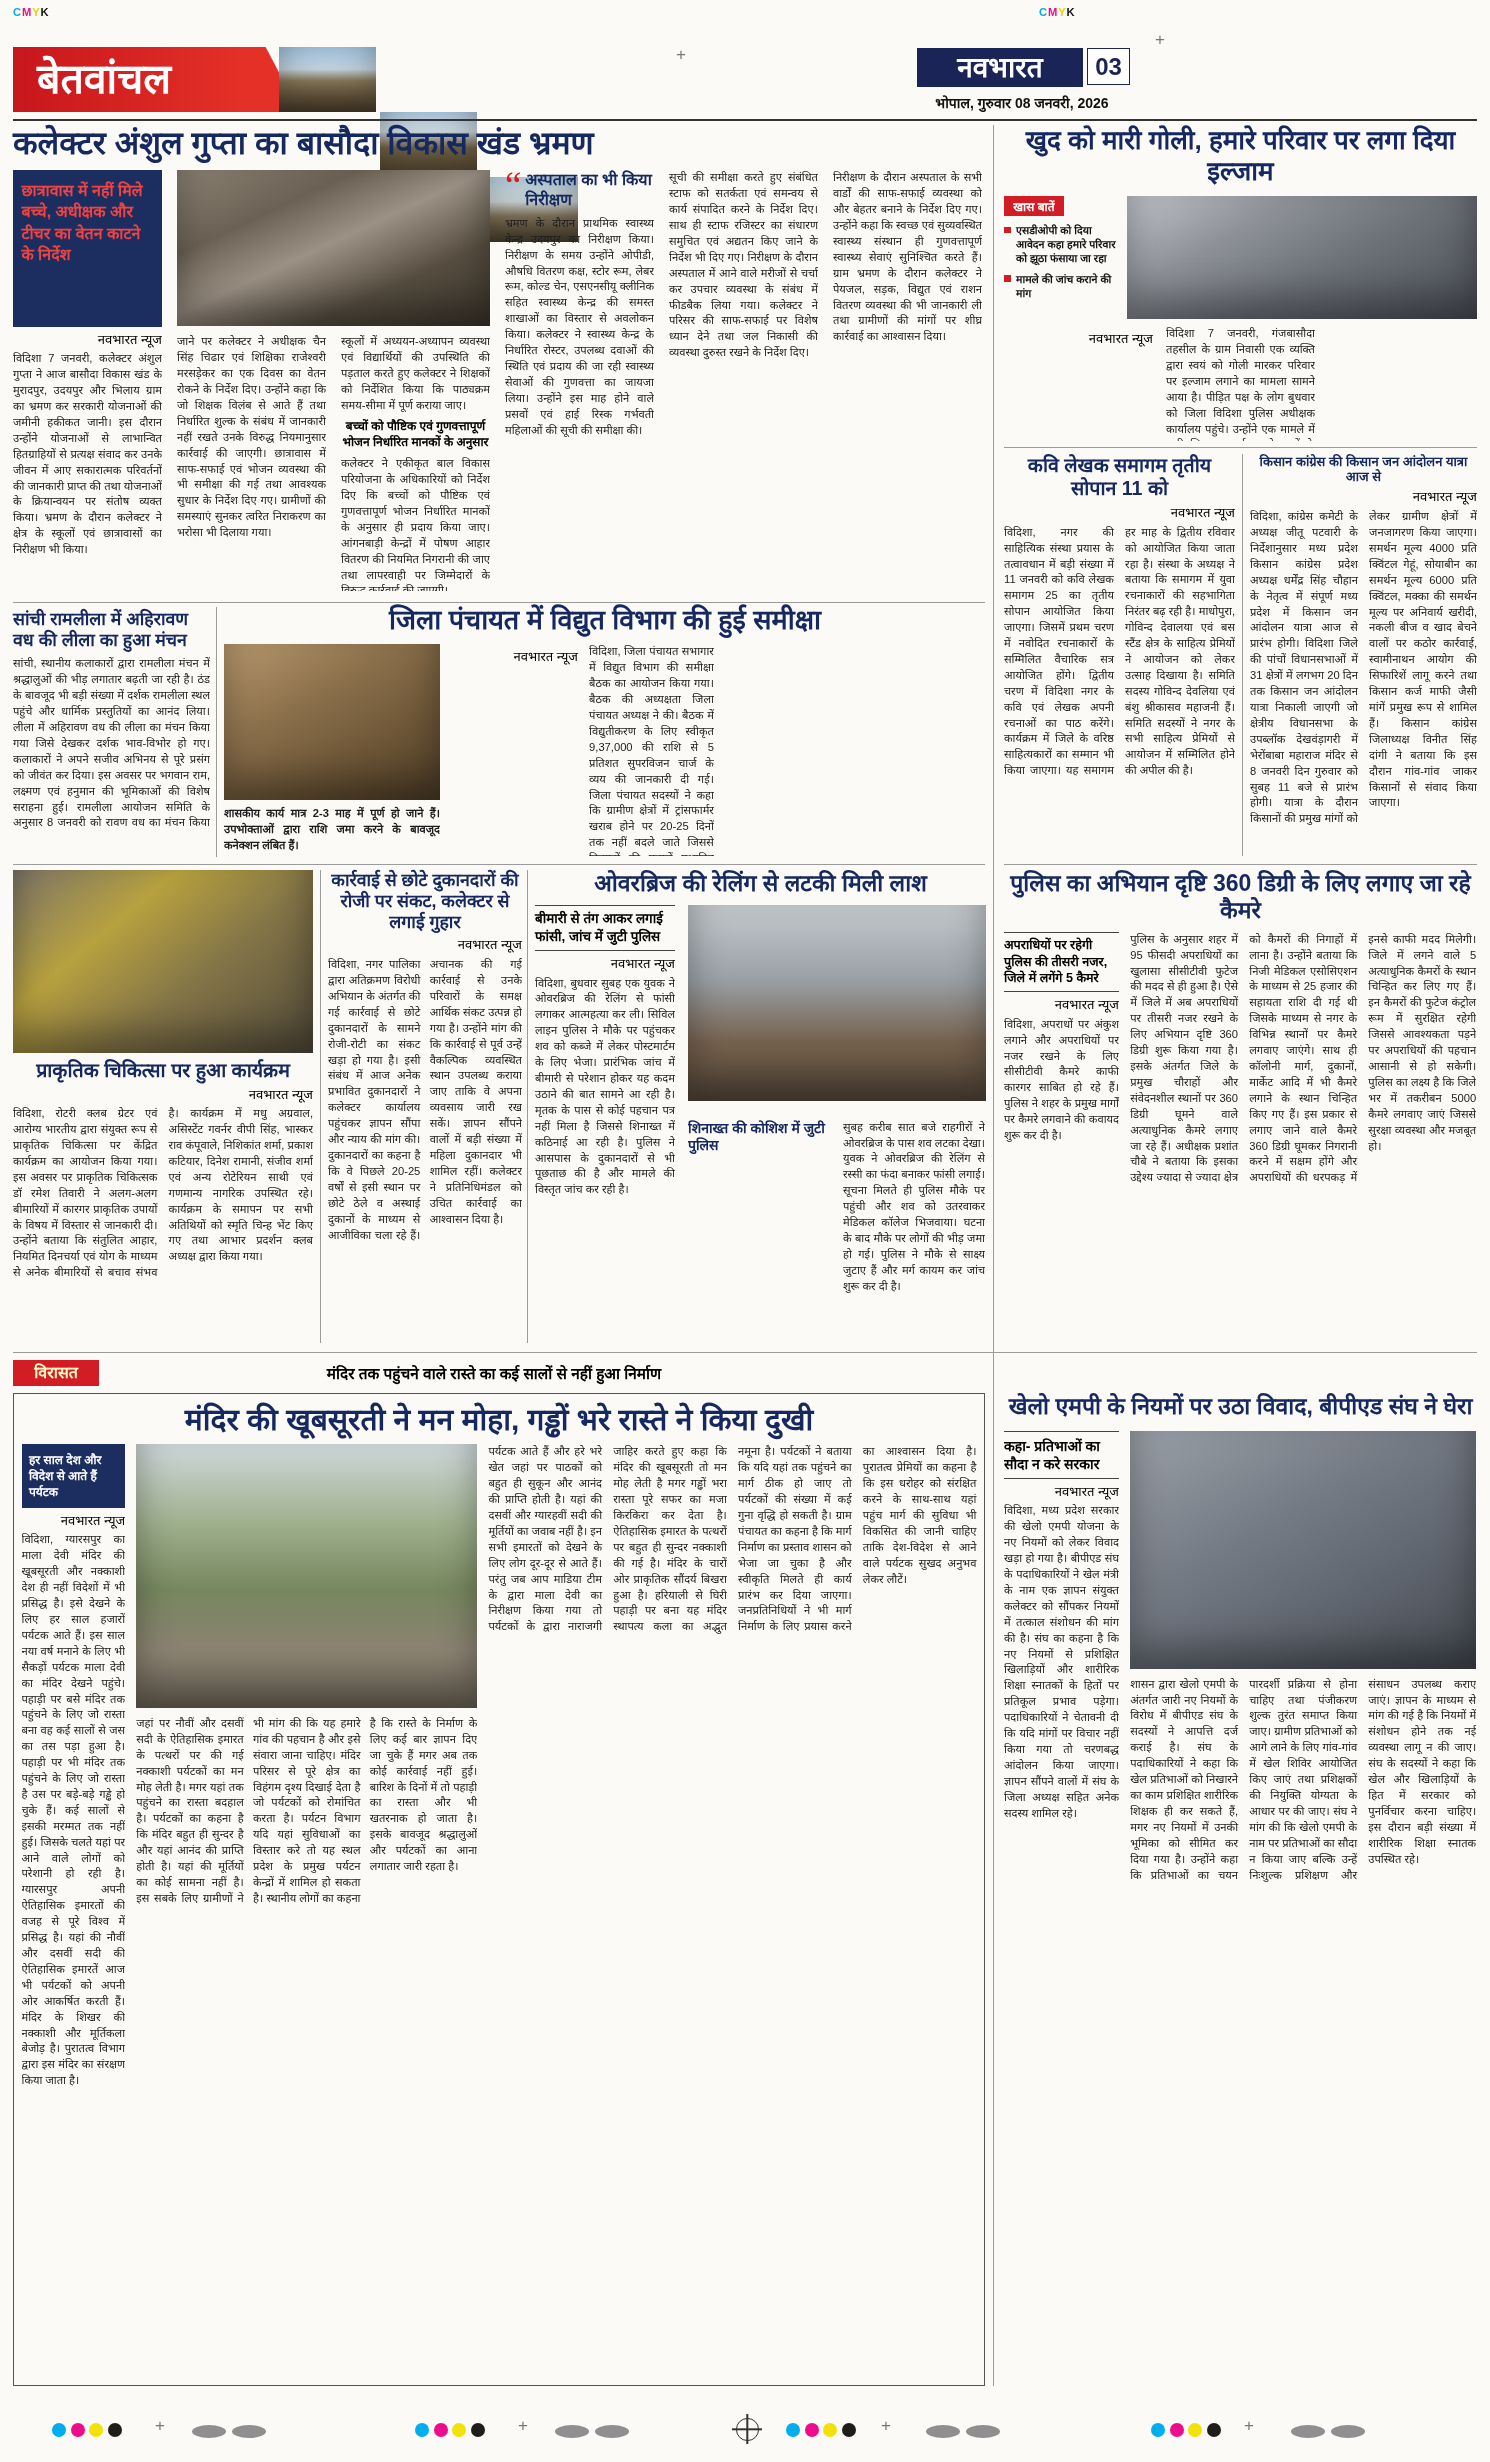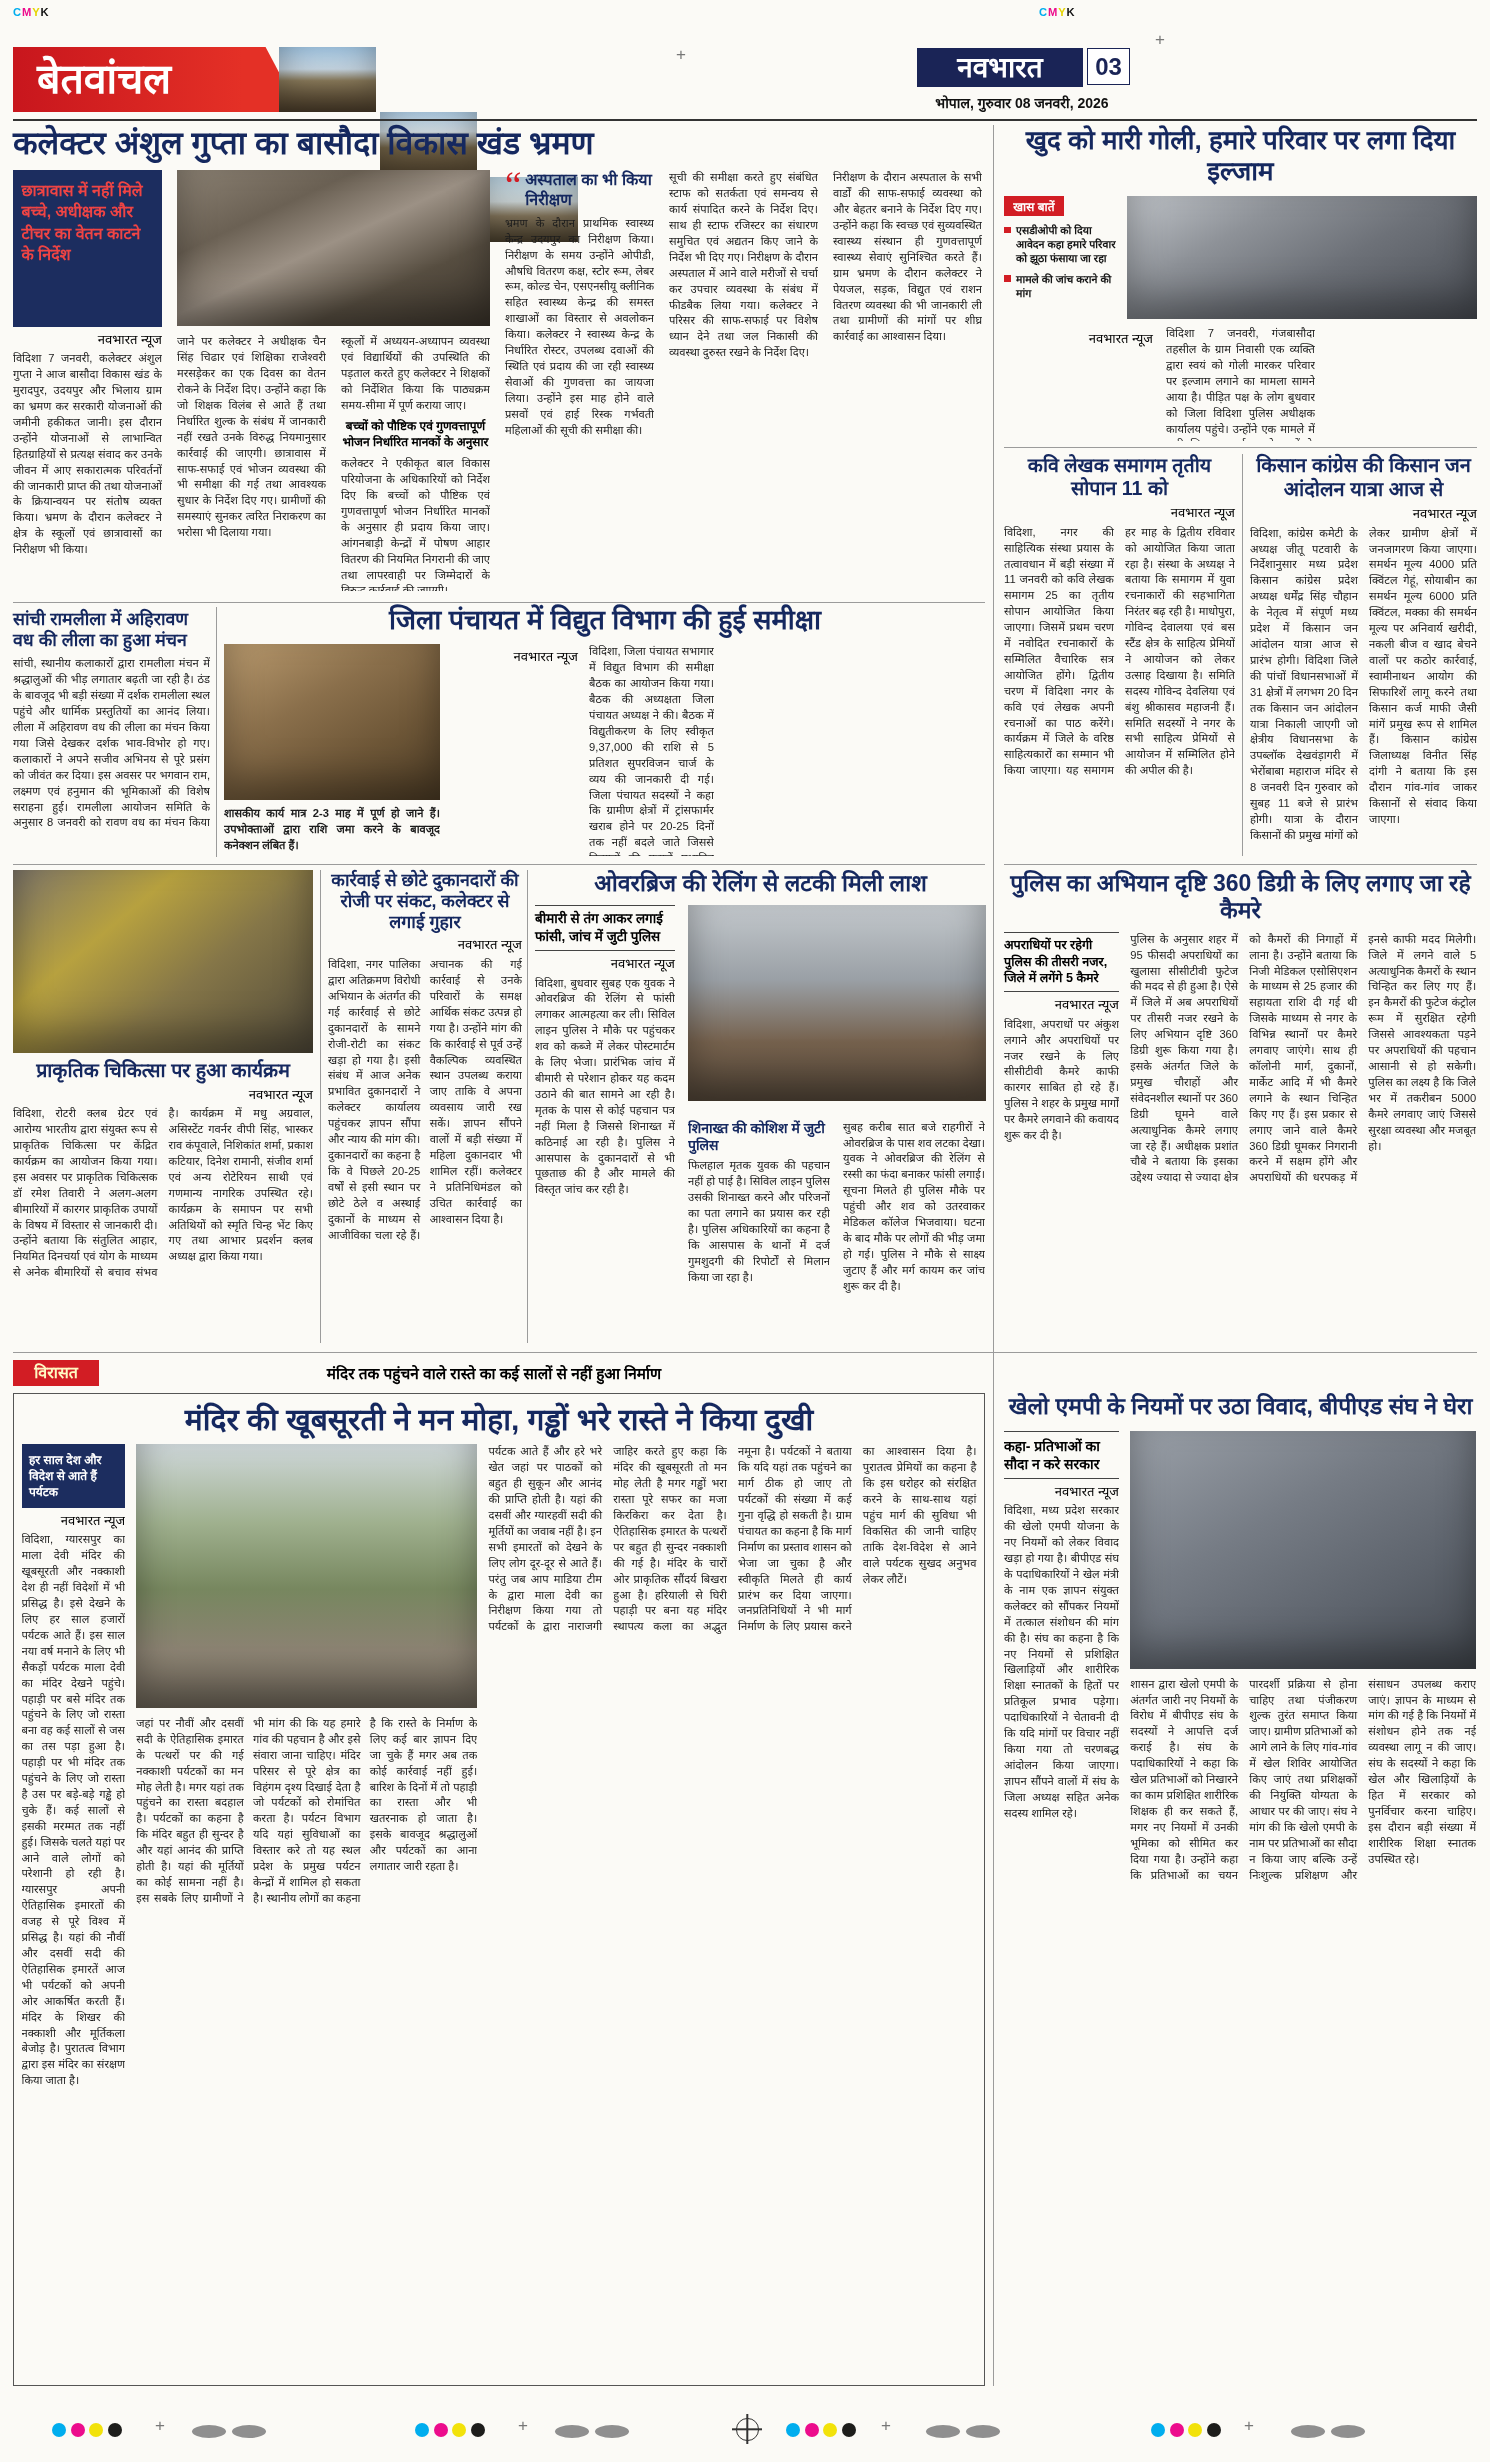--- a/index.html
+++ b/index.html
@@ -135,21 +135,21 @@
 
   <div class="abs" style="left:1004px;top:454px;width:231px;">
     <div class="hl center" style="font-size:19.6px;">कवि लेखक समागम तृतीय सोपान 11 को</div>
     <div class="byline">नवभारत न्यूज</div>
     <div class="mc2 bt" style="height:324px;column-gap:11.2px;">विदिशा, नगर की साहित्यिक संस्था प्रयास के तत्वावधान में बड़ी संख्या में 11 जनवरी को कवि लेखक समागम 25 का तृतीय सोपान आयोजित किया जाएगा। जिसमें प्रथम चरण में नवोदित रचनाकारों के सम्मिलित वैचारिक सत्र आयोजित होंगे। द्वितीय चरण में विदिशा नगर के कवि एवं लेखक अपनी रचनाओं का पाठ करेंगे। कार्यक्रम में जिले के वरिष्ठ साहित्यकारों का सम्मान भी किया जाएगा। यह समागम हर माह के द्वितीय रविवार को आयोजित किया जाता रहा है। संस्था के अध्यक्ष ने बताया कि समागम में युवा रचनाकारों की सहभागिता निरंतर बढ़ रही है। माधोपुरा, गोविन्द देवालया एवं बस स्टैंड क्षेत्र के साहित्य प्रेमियों ने आयोजन को लेकर उत्साह दिखाया है। समिति सदस्य गोविन्द देवलिया एवं बंशु श्रीकासव महाजनी हैं। समिति सदस्यों ने नगर के सभी साहित्य प्रेमियों से आयोजन में सम्मिलित होने की अपील की है।</div>
   </div>
 
   <div class="vline" style="left:1242px;top:454px;height:402px;"></div>
 
   <div class="abs" style="left:1250px;top:454px;width:227px;">
-    <div class="hl center" style="font-size:20px;">किसान कांग्रेस की किसान जन आंदोलन यात्रा आज से</div>
+    <div class="hl center" style="font-size:13px;">किसान कांग्रेस की किसान जन आंदोलन यात्रा आज से</div>
     <div class="byline">नवभारत न्यूज</div>
     <div class="mc2 bt" style="height:324px;column-gap:11.2px;">विदिशा, कांग्रेस कमेटी के अध्यक्ष जीतू पटवारी के निर्देशानुसार मध्य प्रदेश किसान कांग्रेस प्रदेश अध्यक्ष धर्मेंद्र सिंह चौहान के नेतृत्व में संपूर्ण मध्य प्रदेश में किसान जन आंदोलन यात्रा आज से प्रारंभ होगी। विदिशा जिले की पांचों विधानसभाओं में 31 क्षेत्रों में लगभग 20 दिन तक किसान जन आंदोलन यात्रा निकाली जाएगी जो क्षेत्रीय विधानसभा के उपब्लॉक देखवंड़ागरी में भेरोंबाबा महाराज मंदिर से 8 जनवरी दिन गुरुवार को सुबह 11 बजे से प्रारंभ होगी। यात्रा के दौरान किसानों की प्रमुख मांगों को लेकर ग्रामीण क्षेत्रों में जनजागरण किया जाएगा। समर्थन मूल्य 4000 प्रति क्विंटल गेहूं, सोयाबीन का समर्थन मूल्य 6000 प्रति क्विंटल, मक्का की समर्थन मूल्य पर अनिवार्य खरीदी, नकली बीज व खाद बेचने वालों पर कठोर कार्रवाई, स्वामीनाथन आयोग की सिफारिशें लागू करने तथा किसान कर्ज माफी जैसी मांगें प्रमुख रूप से शामिल हैं। किसान कांग्रेस जिलाध्यक्ष विनीत सिंह दांगी ने बताया कि इस दौरान गांव-गांव जाकर किसानों से संवाद किया जाएगा।</div>
   </div>
 
   <div class="hline" style="left:13px;top:602px;width:972px;"></div>
 
   <div class="abs" style="left:13px;top:609px;width:197px;">
     <div class="hl" style="font-size:17.7px;">सांची रामलीला में अहिरावण वध की लीला का हुआ मंचन</div>
     <div class="bt" style="height:177px;margin-top:5.6px;">सांची, स्थानीय कलाकारों द्वारा रामलीला मंचन में श्रद्धालुओं की भीड़ लगातार बढ़ती जा रही है। ठंड के बावजूद भी बड़ी संख्या में दर्शक रामलीला स्थल पहुंचे और धार्मिक प्रस्तुतियों का आनंद लिया। लीला में अहिरावण वध की लीला का मंचन किया गया जिसे देखकर दर्शक भाव-विभोर हो गए। कलाकारों ने अपने सजीव अभिनय से पूरे प्रसंग को जीवंत कर दिया। इस अवसर पर भगवान राम, लक्ष्मण एवं हनुमान की भूमिकाओं की विशेष सराहना हुई। रामलीला आयोजन समिति के अनुसार 8 जनवरी को रावण वध का मंचन किया जाएगा।</div>
   </div>
@@ -196,21 +196,20 @@
       <div style="width:140px;">
         <div class="deck">बीमारी से तंग आकर लगाई फांसी, जांच में जुटी पुलिस</div>
         <div class="byline">नवभारत न्यूज</div>
         <div class="bt" style="height:307px;">विदिशा, बुधवार सुबह एक युवक ने ओवरब्रिज की रेलिंग से फांसी लगाकर आत्महत्या कर ली। सिविल लाइन पुलिस ने मौके पर पहुंचकर शव को कब्जे में लेकर पोस्टमार्टम के लिए भेजा। प्रारंभिक जांच में बीमारी से परेशान होकर यह कदम उठाने की बात सामने आ रही है। मृतक के पास से कोई पहचान पत्र नहीं मिला है जिससे शिनाख्त में कठिनाई आ रही है। पुलिस ने आसपास के दुकानदारों से भी पूछताछ की है और मामले की विस्तृत जांच कर रही है।</div>
       </div>
       <div style="width:298px;margin-left:13px;">
         <div class="photo ph-bridge" style="width:298px;height:196px;"></div>
         <div class="row" style="margin-top:19px;">
           <div style="width:142px;overflow:hidden;">
             <div class="subhl" style="font-size:14px;">शिनाख्त की कोशिश में जुटी पुलिस</div>
-            <div class="bt" style="height:186px;margin-top:3.7px;">फिलहाल मृतक युवक की पहचान नहीं हो पाई है। सिविल लाइन पुलिस उसकी शिनाख्त करने और परिजनों का पता लगाने का प्रयास कर रही है। पुलिस अधिकारियों का कहना है कि आसपास के थानों में दर्ज गुमशुदगी की रिपोर्टों से मिलान किया जा रहा है।</div>
           </div>
           <div class="bt" style="width:142px;margin-left:13px;height:227px;">सुबह करीब सात बजे राहगीरों ने ओवरब्रिज के पास शव लटका देखा। युवक ने ओवरब्रिज की रेलिंग से रस्सी का फंदा बनाकर फांसी लगाई। सूचना मिलते ही पुलिस मौके पर पहुंची और शव को उतरवाकर मेडिकल कॉलेज भिजवाया। घटना के बाद मौके पर लोगों की भीड़ जमा हो गई। पुलिस ने मौके से साक्ष्य जुटाए हैं और मर्ग कायम कर जांच शुरू कर दी है।</div>
         </div>
       </div>
     </div>
   </div>
 
   <div class="abs" style="left:1004px;top:870px;width:473px;">
     <div class="hl center" style="font-size:23px;text-align:center;">पुलिस का अभियान दृष्टि 360 डिग्री के लिए लगाए जा रहे कैमरे</div>
     <div class="row" style="margin-top:7.5px;">

